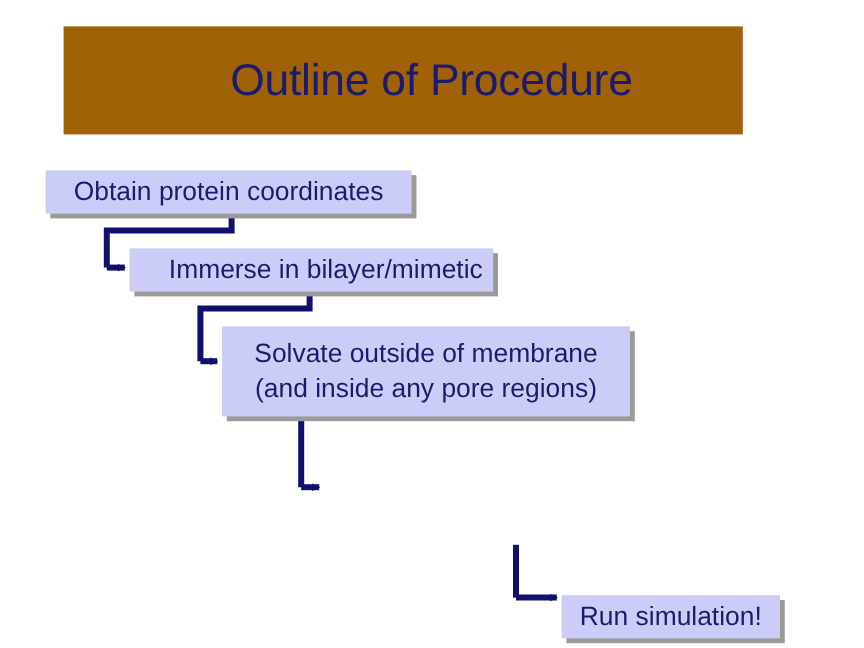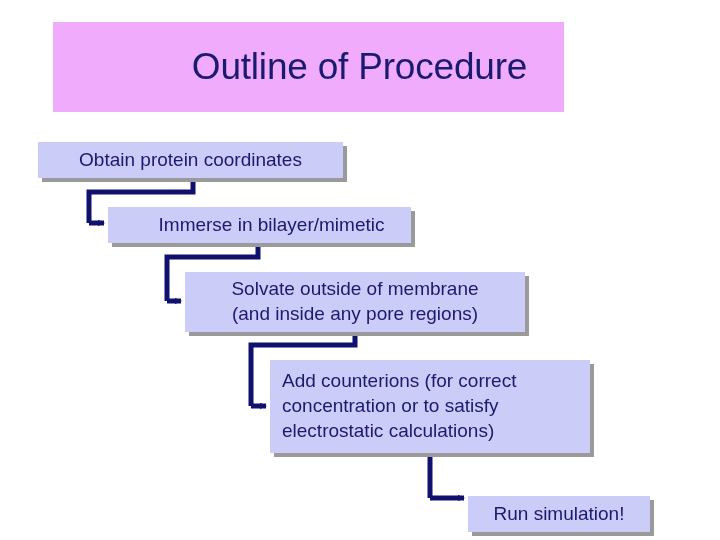--- a/index.html
+++ b/index.html
@@ -14,23 +14,23 @@
     background: #ffffff;
     overflow: hidden;
     font-family: "Liberation Sans", sans-serif;
   }
 
   
   #title-banner {
     position: absolute;
     left: 53px;
     top: 22px;
-    width: 511px;
+    width: 566px;
     height: 90px;
-    background: #f0abfc;
+    background: #a16207;
   }
   #title-text {
     position: absolute;
     left: 0;
     top: 0;
     width: 613px;
     height: 90px;
     display: flex;
     align-items: center;
     justify-content: center;
@@ -46,29 +46,29 @@
     position: absolute;
     background: #ccccf8;
     color: #1a1a6e;
     box-shadow: 4px 4px 0 0 #9a9a9a;
     display: flex;
     align-items: center;
     justify-content: center;
     box-sizing: border-box;
     line-height: 1.30;
     text-align: center;
-    font-size: 19px;
+    font-size: 22px;
     font-weight: 400;
     padding: 0 8px;
   }
   .flow-box .txt { display: block; white-space: pre-line; }
 
   #box-1 { left: 38px;  top: 142px; width: 305px; height: 36px; }
   #box-2 { left: 108px; top: 207px; width: 303px; height: 36px; padding-left: 32px; }
-  #box-3 { left: 185px; top: 272px; width: 340px; height: 60px; }
+  #box-3 { left: 185px; top: 272px; width: 340px; height: 75px; }
   #box-4 { left: 270px; top: 360px; width: 320px; height: 93px; text-align: left; justify-content: flex-start; padding-left: 12px; }
   #box-5 { left: 468px; top: 480px; width: 182px; height: 36px; margin-top: 16px; }
 
   
   #connectors {
     position: absolute;
     left: 0;
     top: 0;
     width: 720px;
     height: 540px;
@@ -118,23 +118,18 @@
 
   <div class="flow-box" id="box-2">
     <span class="txt">Immerse in bilayer/mimetic</span>
   </div>
 
   <div class="flow-box" id="box-3">
     <span class="txt">Solvate outside of membrane
 (and inside any pore regions)</span>
   </div>
 
-  <div class="flow-box" id="box-4">
-    <span class="txt">Add counterions (for correct
-concentration or to satisfy
-electrostatic calculations)</span>
-  </div>
 
   <div class="flow-box" id="box-5">
     <span class="txt">Run simulation!</span>
   </div>
 
 </div>
 
 </body></html>

